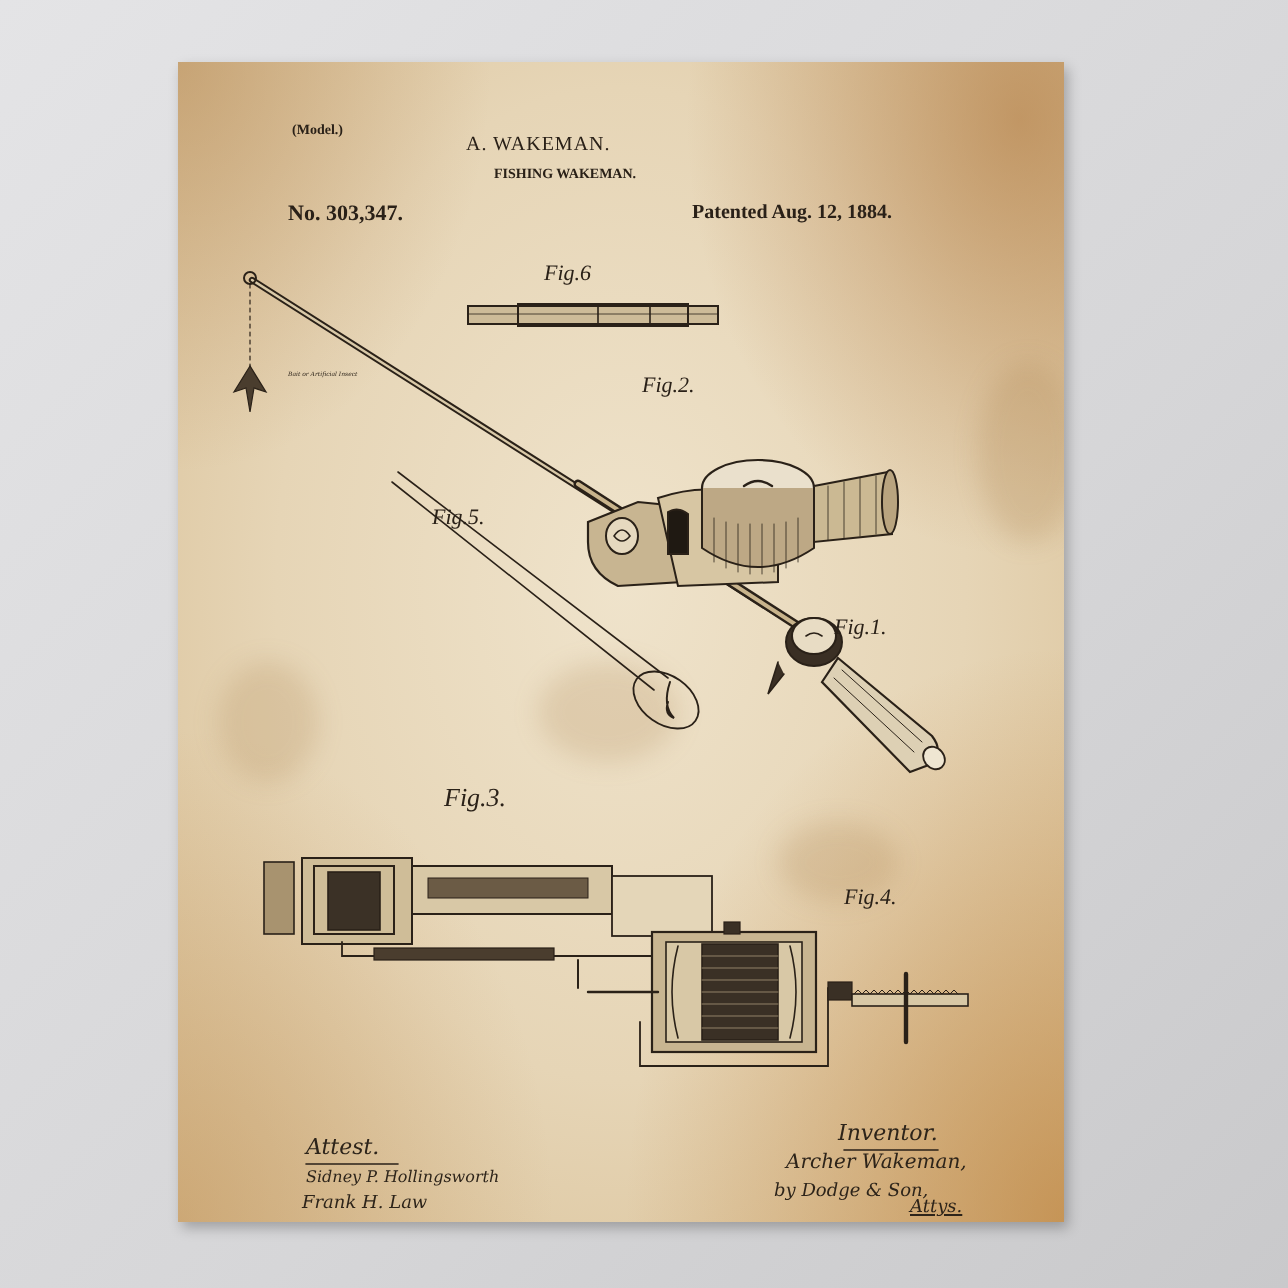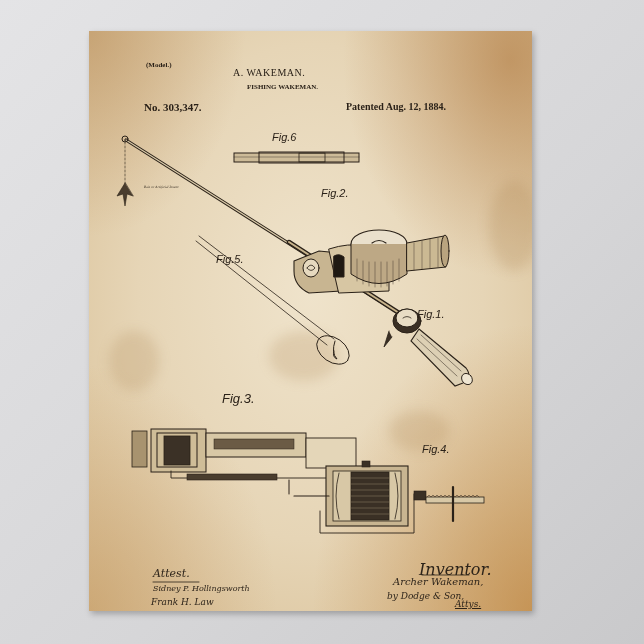--- a/index.html
+++ b/index.html
@@ -20,21 +20,21 @@
     box-shadow: 2px 3px 6px rgba(0,0,0,0.25);
     overflow:hidden;
   }
   .stain { position:absolute; border-radius:50%; background: rgba(160,115,60,0.18); filter: blur(6px); }
   .txt { position:absolute; color:#2a2118; white-space:nowrap; }
   .model { font-size:7px; font-weight:bold; left:57px; top:30px; font-family:"Liberation Serif", serif; }
   .inventor-name { font-size:10px; font-weight:normal; left:144px; top:36px; letter-spacing:0.5px; font-family:"Liberation Serif", serif; }
   .invention { font-size:7px; font-weight:bold; left:158px; top:52px; font-family:"Liberation Serif", serif; }
   .patent-no { font-size:11px; font-weight:bold; left:55px; top:70px; font-family:"Liberation Serif", serif; }
   .patent-date { font-size:10px; font-weight:bold; left:257px; top:70px; font-family:Liberation Serif, serif;text-align:right; }
-  .fig-label { font-style:italic; font-size:11px; font-family:Liberation Sans, sans-serif; color:#2a2118; position:absolute; }
+  .fig-label { font-style:italic; font-size:11px; font-family:Liberation Serif, serif; color:#2a2118; position:absolute; }
   .script { font-style:italic; font-family:"DejaVu Serif", serif; color:#2d241a; position:absolute; white-space:nowrap; }
   svg.drawing { position:absolute; left:0; top:0; }
 </style>
 </head>
 <body>
 
 <div class="poster">
 
   <div class="stain" style="left:300px;top:380px;width:60px;height:40px;"></div>
   <div class="stain" style="left:20px;top:300px;width:50px;height:60px;"></div>
@@ -162,17 +162,17 @@
   <div class="fig-label" style="left:328px;top:277px;">Fig.1.</div>
   <div class="fig-label" style="left:133px;top:360px;font-size:13px;text-align:center;">Fig.3.</div>
   <div class="fig-label" style="left:333px;top:412px;">Fig.4.</div>
 
   <div class="script" style="left:55px;top:154px;font-size:3px;">Bait or Artificial Insect</div>
 
   <div class="script" style="left:64px;top:536px;font-size:11px;">Attest.</div>
   <div class="script" style="left:64px;top:553px;font-size:8px;">Sidney P. Hollingsworth</div>
   <div class="script" style="left:62px;top:566px;font-size:9px;">Frank H. Law</div>
 
-  <div class="script" style="left:330px;top:529px;font-size:16px;">Inventor.</div>
+  <div class="script" style="left:330px;top:529px;font-size:11px;">Inventor.</div>
   <div class="script" style="left:304px;top:545px;font-size:10px;">Archer Wakeman,</div>
   <div class="script" style="left:298px;top:560px;font-size:9px;">by Dodge &amp; Son,</div>
   <div class="script" style="left:350px;top:568px;font-size:9px;text-decoration:underline;margin-left:16px;">Attys.</div>
 </div>
 
 </body></html>

